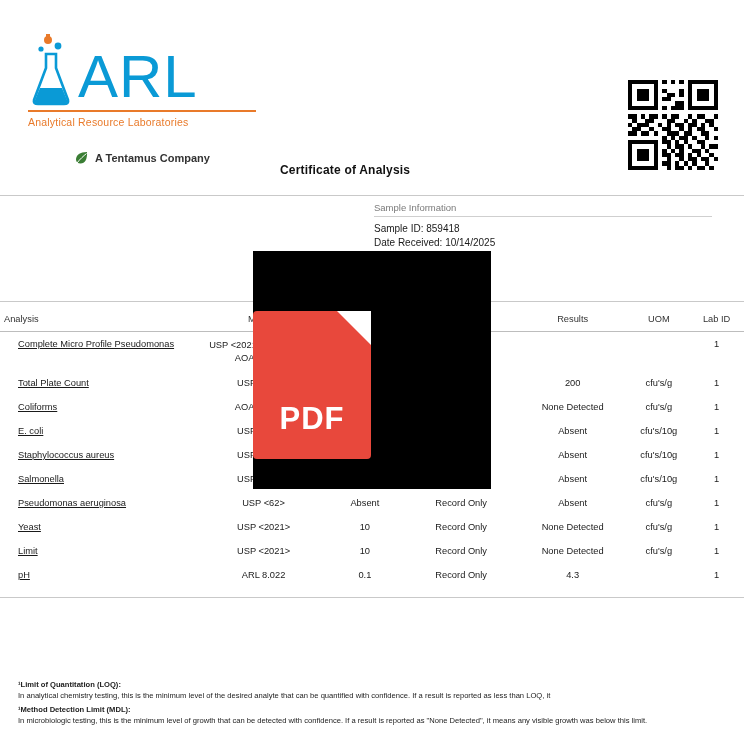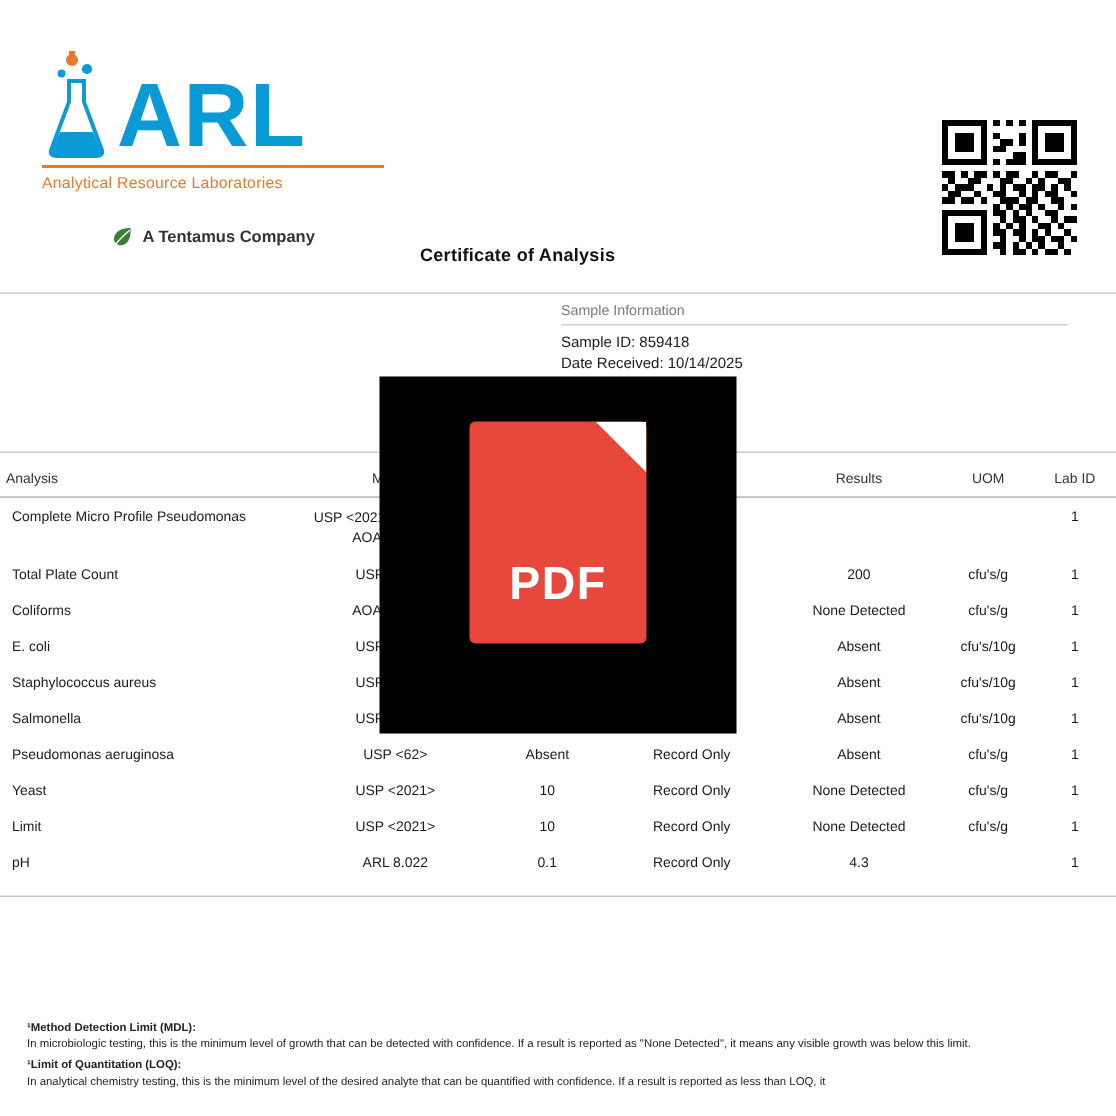--- a/index.html
+++ b/index.html
@@ -32,21 +32,21 @@
     height: 78px;
   }
   .flask {
     position: relative;
     width: 46px; height: 74px;
     margin-right: 4px;
   }
   .flask svg { display:block; }
   .arl-text {
     font-family: "Liberation Sans", sans-serif;
-    font-weight: bold;
+    font-weight: normal;
     font-size: 60px;
     line-height: 58px;
     letter-spacing: 1px;
     color: #0a9ad6;
   }
   .arl-rule {
     width: 228px; height: 2px;
     background: #e97a2a;
     margin-top: 4px;
   }
@@ -136,21 +136,21 @@
     padding: 6px 4px 7px 4px;
     text-align: center;
     border-bottom: 1px solid #bdbdbd;
   }
   table.results th.left, table.results td.left { text-align: left; }
   table.results td {
     padding: 7px 4px;
     text-align: center;
     vertical-align: top;
   }
-  table.results td.left { padding-left: 8px; }
+  table.results td.left { padding-left: 18px; text-decoration: underline; }
   table.results th.left { }
   .col-analysis { width: 200px; }
   .col-method   { width: 120px; }
   .col-mdl      { width: 80px; }
   .col-loq      { width: 110px; }
   .col-results  { width: 110px; }
   .col-uom      { width: 60px; }
   .col-labid    { width: 54px; }
   .multi { line-height: 12.5px; }
 
@@ -172,21 +172,21 @@
   .footnotes .fn-title { font-weight: bold; }
   .fn-block { margin-bottom: 4px; }
 
   
   .pdf-overlay {
     position: absolute;
     left: 253px; top: 251px;
     width: 238px; height: 238px;
     background: #000000;
     display: flex;
-    flex-direction: column;
+    flex-direction: row;
     align-items: center;
     justify-content: flex-start;
     cursor: pointer;
   }
   .pdf-icon {
     position: relative;
     margin-top: 30px;
     width: 118px; height: 148px;
   }
   .pdf-icon .sheet {
@@ -495,26 +495,26 @@
           <td></td>
           <td>1</td>
         </tr>
       </tbody>
     </table>
     <div class="table-bottom-rule"></div>
   </div>
 
   <div class="footnotes">
     <div class="fn-block">
+      <span class="fn-title">¹Limit of Quantitation (LOQ):</span>
+      <div>In analytical chemistry testing, this is the minimum level of the desired analyte that can be quantified with confidence. If a result is reported as less than LOQ, it</div>
+    </div>
+    <div class="fn-block">
       <span class="fn-title">¹Method Detection Limit (MDL):</span>
       <div>In microbiologic testing, this is the minimum level of growth that can be detected with confidence. If a result is reported as "None Detected", it means any visible growth was below this limit.</div>
-    </div>
-    <div class="fn-block">
-      <span class="fn-title">¹Limit of Quantitation (LOQ):</span>
-      <div>In analytical chemistry testing, this is the minimum level of the desired analyte that can be quantified with confidence. If a result is reported as less than LOQ, it</div>
     </div>
   </div>
 
   <div class="pdf-overlay">
     <div class="pdf-icon">
       <div class="sheet"></div>
       <div class="fold"></div>
       <div class="fold2"></div>
       <div class="pdf-label">PDF</div>
     </div>

